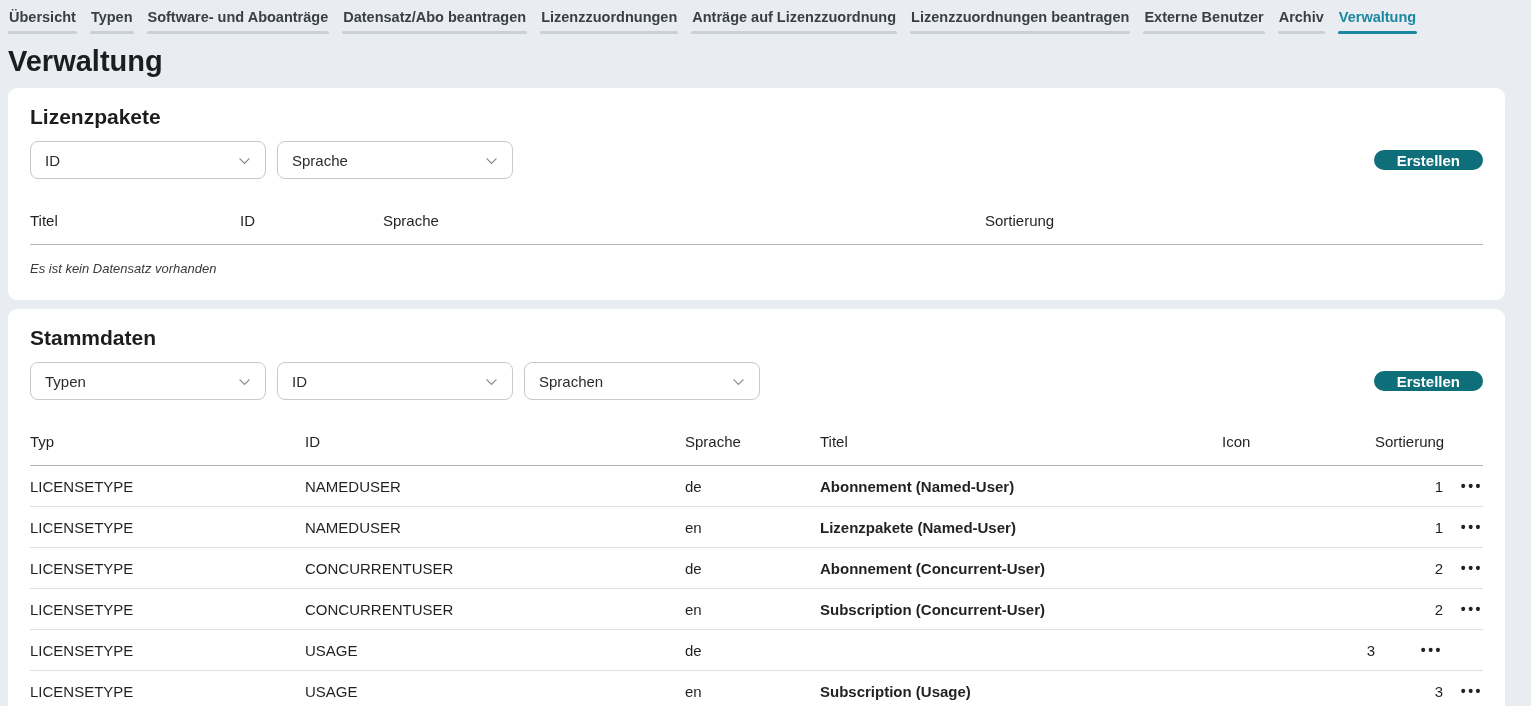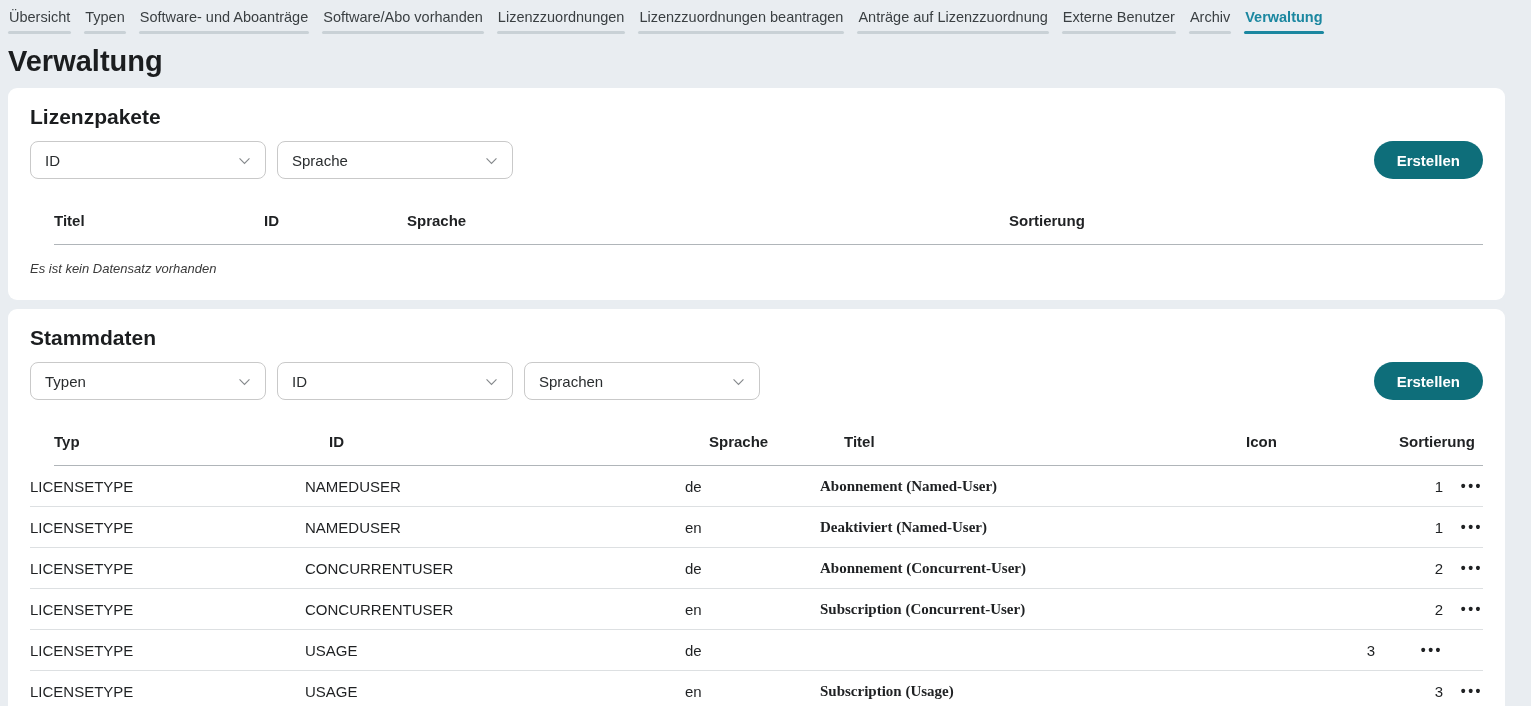--- a/index.html
+++ b/index.html
@@ -11,21 +11,21 @@
   html,body{width:1531px; height:706px; overflow:hidden;}
   body{
     background:var(--page-bg);
     font-family:"Liberation Sans","DejaVu Sans",sans-serif;
     color:var(--text);
   }
   
   .tab-bar{display:flex; gap:13px; padding:9px 8px 0 8px; align-items:flex-end;}
   .tab{
     position:relative; font-size:14.5px; color:var(--tab-text);
-    padding:0 1px 9px 1px; cursor:pointer; white-space:nowrap; text-decoration:none;
+    padding:0 1px 9px 1px; cursor:pointer; white-space:nowrap; text-decoration:none;font-weight:bold;
   }
   .tab::after{content:""; position:absolute; left:0; right:0; bottom:0; height:3px;
     background:var(--muted-underline); border-radius:2px;}
   .tab.active{color:var(--accent); font-weight:700;}
   .tab.active::after{background:var(--accent);}
   
   .page-title{font-size:29px; line-height:34px; font-weight:700; margin:10px 0 10px 8px; color:#1b1d1f;}
   
   .card{
     background:var(--card-bg); border-radius:9px; width:1497px; margin:0 0 9px 8px;
@@ -33,52 +33,52 @@
   }
   .card-title{font-size:21px; font-weight:700; line-height:25px; margin-bottom:12px; color:#1b1d1f;}
   .filter-row{display:flex; gap:11px; align-items:center;}
   .select{
     width:236px; height:38px; border:1px solid var(--select-border); border-radius:8px;
     background:#fff; display:flex; align-items:center; padding:0 12px 0 14px; cursor:pointer;
   }
   .select-label{font-size:15px; color:#2a2d2f;}
   .chevron{margin-left:auto; width:17px; height:17px; stroke:#85898c; stroke-width:1.6; fill:none;}
   .create-btn{
-    margin-left:auto; height:38px; border:none; border-radius:19px; padding:0 23px;
+    margin-left:auto; height:20px; border:none; border-radius:19px; padding:0 23px;
     background:var(--button-bg); color:var(--button-text); font-size:15px; font-weight:700;
     font-family:inherit; cursor:pointer;
   }
   
   .thead{display:grid; align-items:center; height:48px; margin-top:18px;
-    border-bottom:1px solid var(--header-border); font-weight:700; font-size:15px;margin-left:24px;}
+    border-bottom:1px solid var(--header-border); font-weight:400; font-size:15px;}
   .grid1{grid-template-columns:210px 143px 602px 92px 1fr;}
   .grid2{grid-template-columns:275px 380px 135px 402px 153px 68px 1fr;}
   .trow{display:grid; align-items:center; height:41px; border-bottom:1px solid var(--row-border);
     font-size:15px;}
-  .td-titel{font-weight:700;font-family:Liberation Serif, serif;}
+  .td-titel{font-weight:700;}
   .td-num,.th-num{text-align:right;}
   .td-actions{display:flex; justify-content:flex-end;}
   .dots{
     border:none; background:none; cursor:pointer; padding:2px 0 2px 14px;
     font-family:inherit;
   }
   .dots span{font-size:14px; font-weight:900; letter-spacing:2.5px; color:#1f2123;}
   .empty{font-style:italic; font-size:13px; color:#3a3a3a; padding-top:16px;}
 </style>
 </head>
 <body>
 
 <nav class="tab-bar">
   <a class="tab">Übersicht</a>
   <a class="tab">Typen</a>
   <a class="tab">Software- und Aboanträge</a>
-  <a class="tab">Software/Abo vorhanden</a>
+  <a class="tab">Datensatz/Abo beantragen</a>
   <a class="tab">Lizenzzuordnungen</a>
+  <a class="tab">Anträge auf Lizenzzuordnung</a>
   <a class="tab">Lizenzzuordnungen beantragen</a>
-  <a class="tab">Anträge auf Lizenzzuordnung</a>
   <a class="tab">Externe Benutzer</a>
   <a class="tab">Archiv</a>
   <a class="tab active">Verwaltung</a>
 </nav>
 
 <h1 class="page-title">Verwaltung</h1>
 
 <section class="card">
   <h2 class="card-title">Lizenzpakete</h2>
 
@@ -152,21 +152,21 @@
     <span class="td td-num">1</span>
     <span class="td td-actions">
       <button class="dots"><span>•••</span></button>
     </span>
   </div>
 
   <div class="trow grid2">
     <span class="td">LICENSETYPE</span>
     <span class="td">NAMEDUSER</span>
     <span class="td">en</span>
-    <span class="td td-titel">Deaktiviert (Named-User)</span>
+    <span class="td td-titel">Lizenzpakete (Named-User)</span>
     <span class="td"></span>
     <span class="td td-num">1</span>
     <span class="td td-actions">
       <button class="dots"><span>•••</span></button>
     </span>
   </div>
 
   <div class="trow grid2">
     <span class="td">LICENSETYPE</span>
     <span class="td">CONCURRENTUSER</span>

